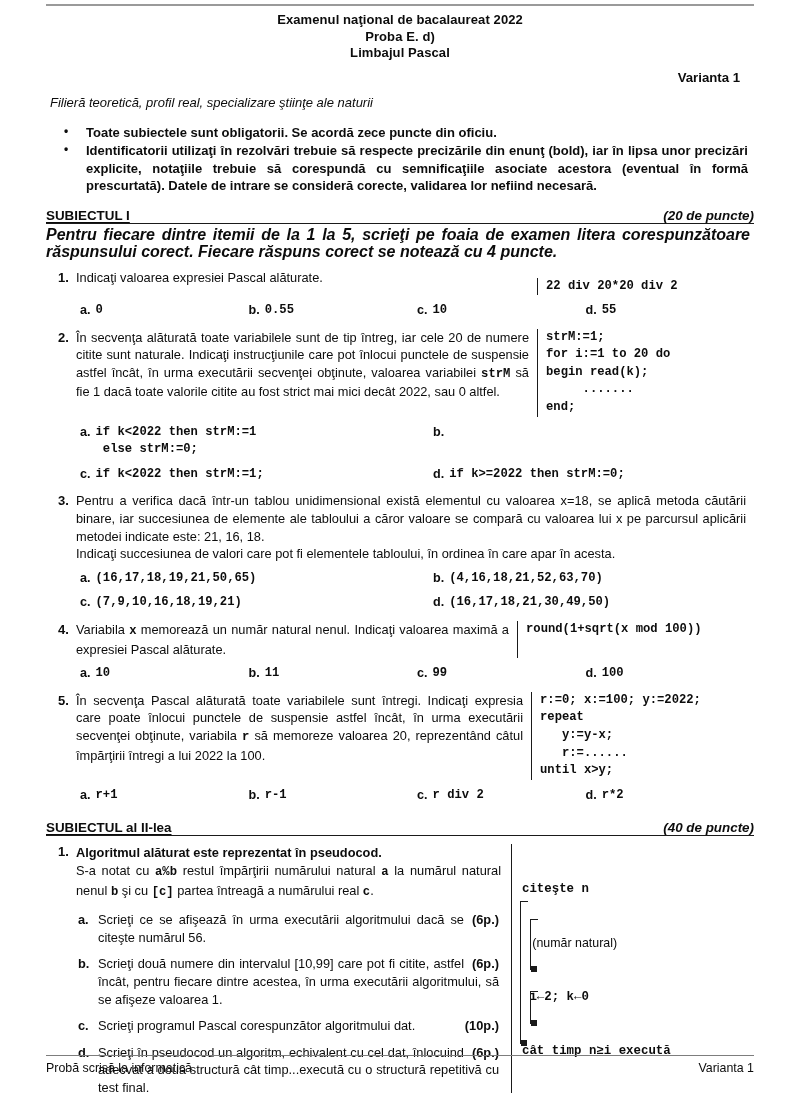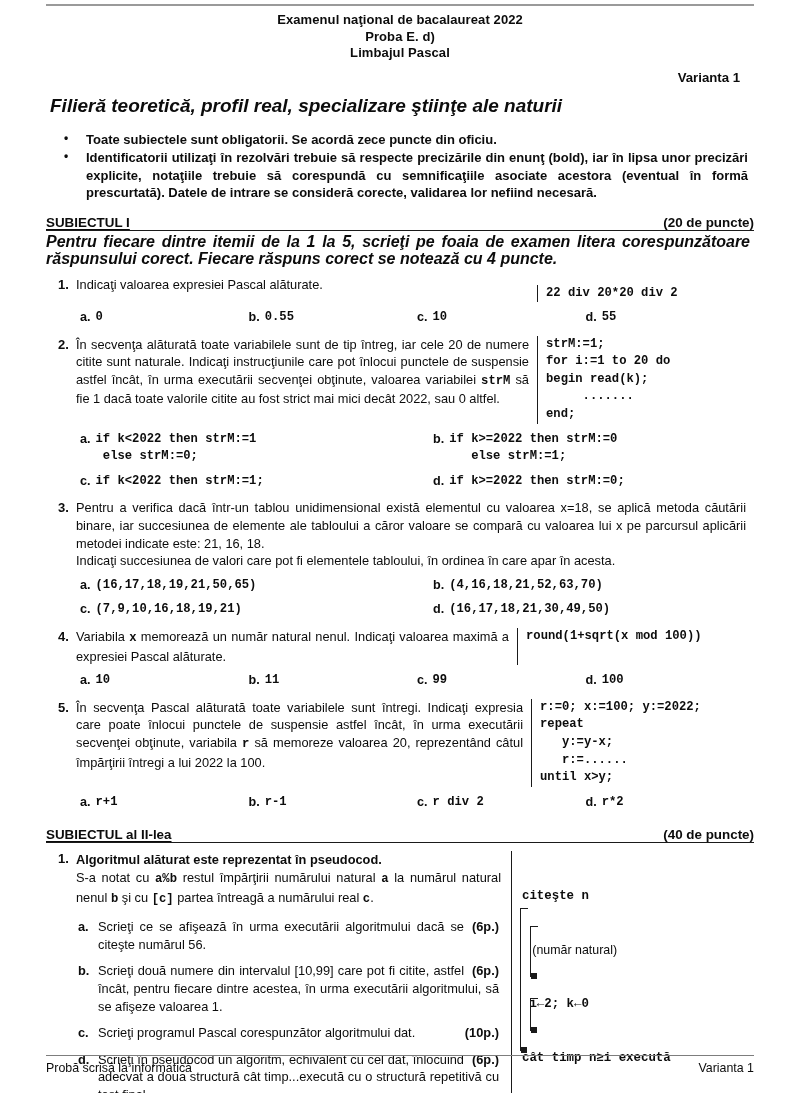--- a/index.html
+++ b/index.html
@@ -46,22 +46,22 @@
   .variant-top {
     text-align: right;
     font-weight: bold;
     font-size: 13.2px;
     margin-top: 8px;
     padding-right: 14px;
   }
 
   .filiera {
     font-style: italic;
-    font-weight: bold;
-    font-size: 19px;
+    font-weight: normal;
+    font-size: 13px;
     margin-top: 10px;
     padding-left: 4px;
   }
 
   
   ul.notes {
     list-style: none;
     margin: 14px 0 0 0;
     padding: 0;
   }
@@ -88,21 +88,21 @@
     display: flex;
     align-items: baseline;
     font-weight: bold;
     font-size: 13.4px;
     margin-top: 13px;
     border-bottom: 1.6px solid #1a1a1a;
     padding-bottom: 0px;
   }
   .section-head .st { text-decoration: underline; text-underline-offset: 2px; }
   .section-head .spacer { flex: 1 1 auto; }
-  .section-head .pts { white-space: nowrap; }
+  .section-head .pts { white-space: nowrap; font-style: italic; }
 
   .section-intro {
     font-weight: bold;
     font-size: 16px;
     line-height: 17px;
     margin-top: 2px;
     text-align: justify;
     padding-right: 4px;
     font-style: italic;
   }
@@ -314,22 +314,21 @@
       <div class="q-code w-code-2">strM:=1;
 for i:=1 to 20 do
 begin read(k);
      .......
 end;</div>
     </div>
   </div>
   <div class="answers col2 indent-b">
     <div class="ans"><span class="lbl">a.</span><span>if k&lt;2022 then strM:=1
  else strM:=0;</span></div>
-    <div class="ans"><span class="lbl">b.</span><span>if k&gt;=2022 then strM:=0
-   else strM:=1;</span></div>
+    <div class="ans"><span class="lbl">b.</span></div>
   </div>
   <div class="answers col2 indent-b">
     <div class="ans"><span class="lbl">c.</span><span>if k&lt;2022 then strM:=1;</span></div>
     <div class="ans"><span class="lbl">d.</span><span>if k&gt;=2022 then strM:=0;</span></div>
   </div>
 
   <div class="q">
     <div class="q-num">3.</div>
     <div class="q-body">
       <div class="q-text">

